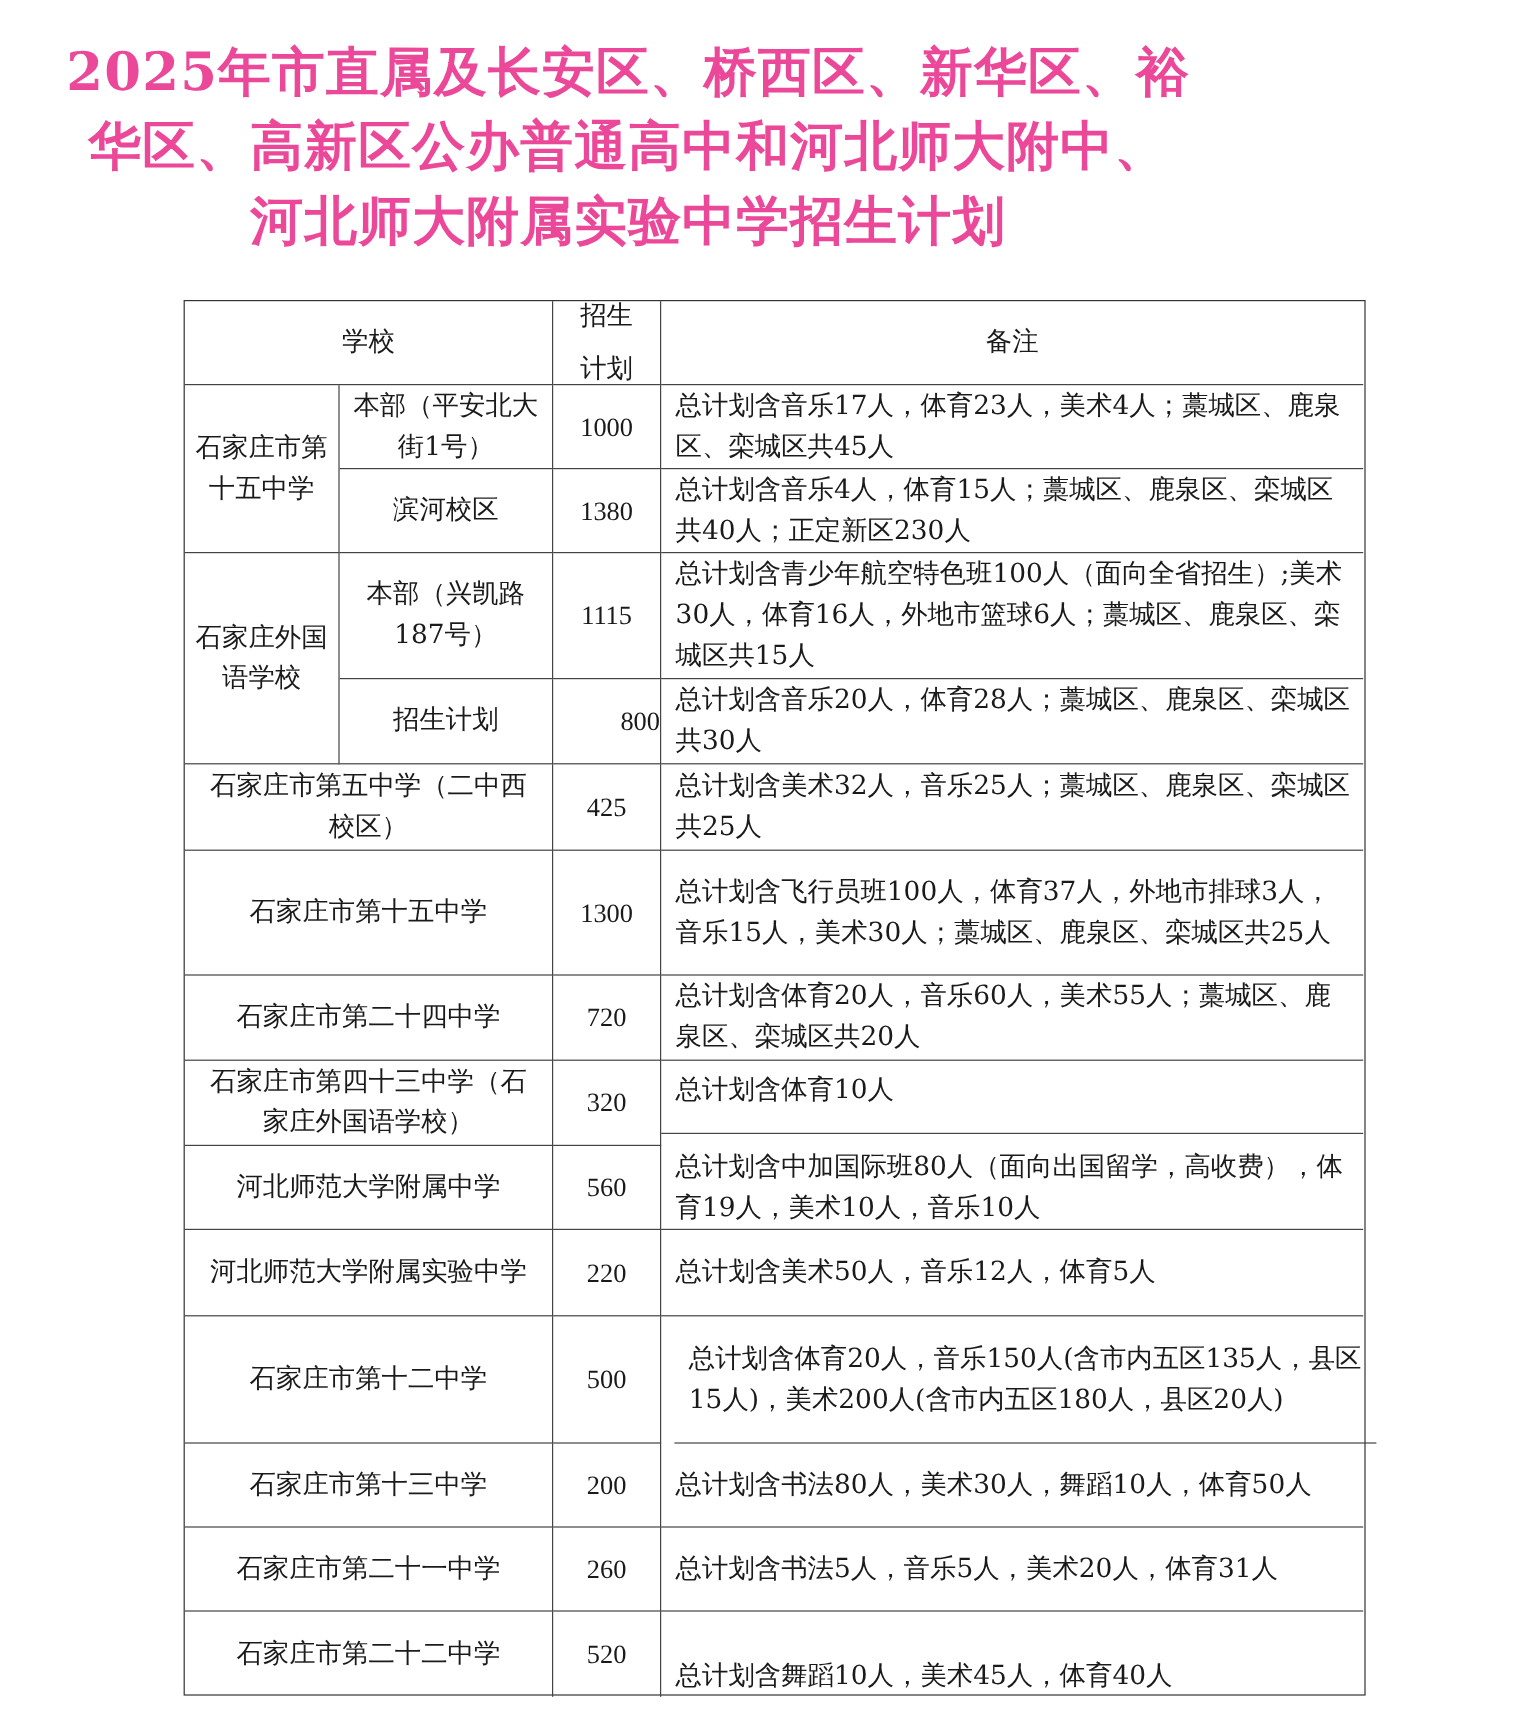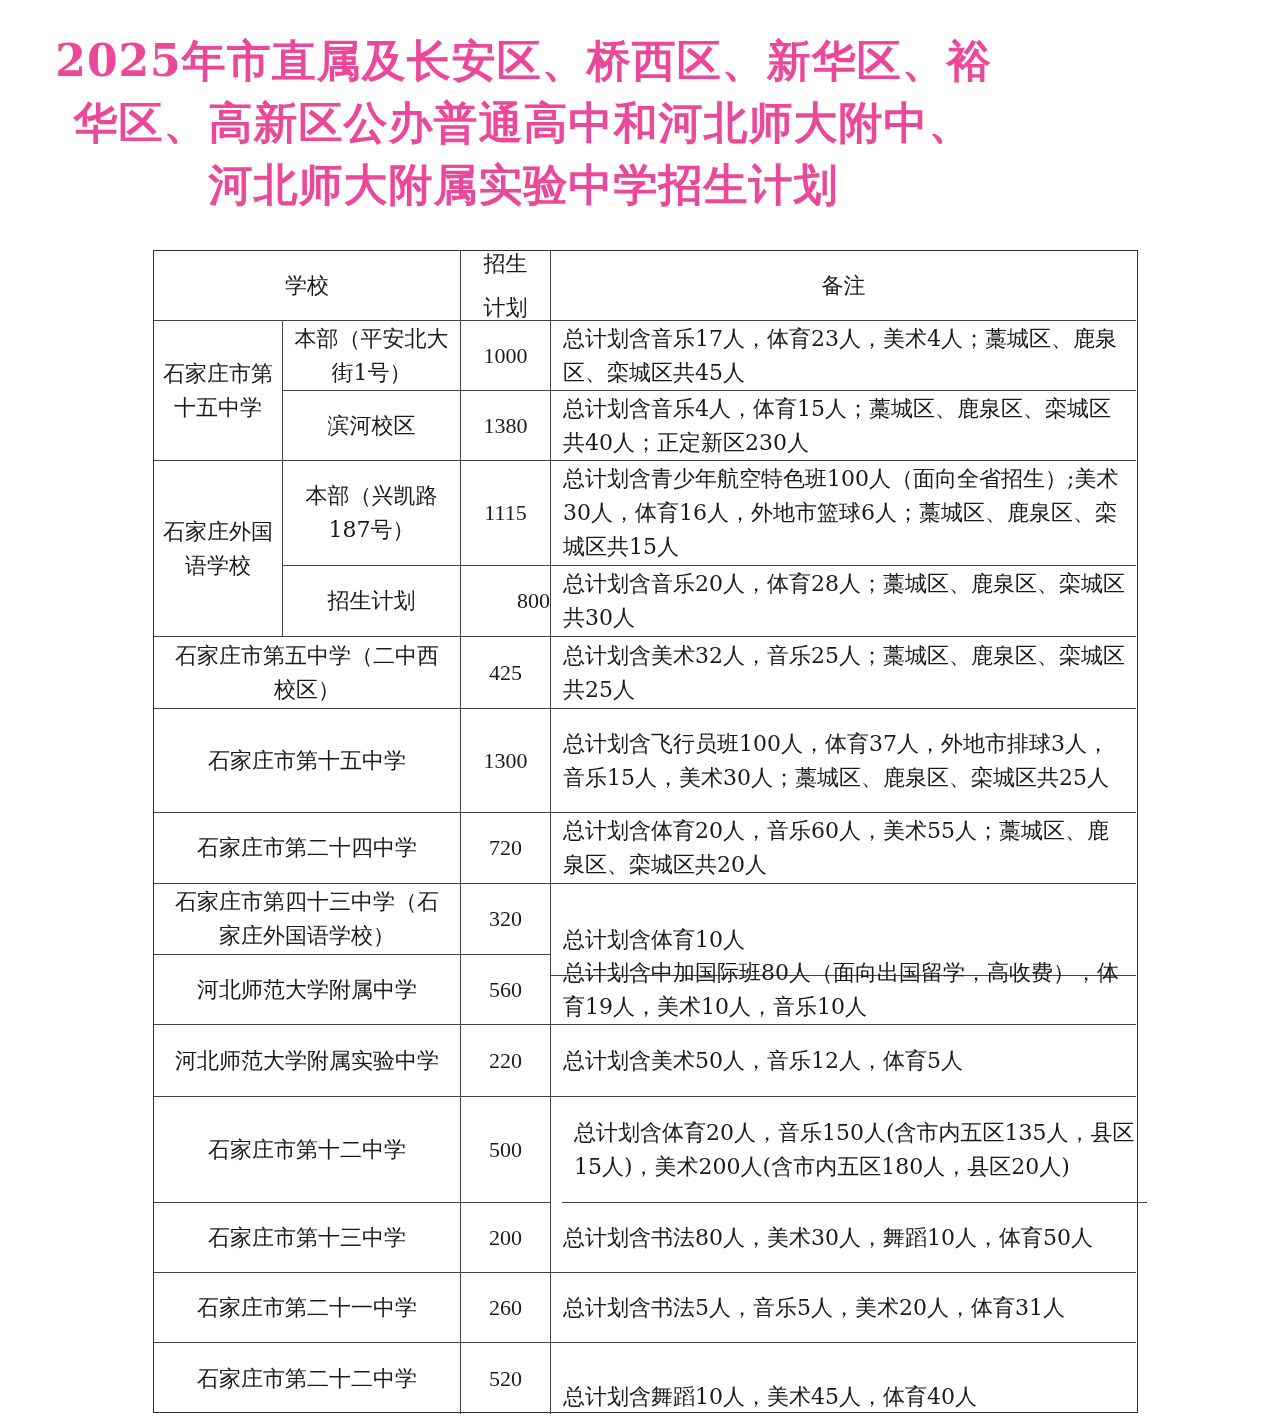--- a/index.html
+++ b/index.html
@@ -108,21 +108,21 @@
     </div>
     <div class="cell left noright" style="left:397px;top:562px;width:585px;height:71px;">
       <span class="inner">总计划含体育20人，音乐60人，美术55人；藁城区、鹿泉区、栾城区共20人</span>
     </div>
     <div class="cell center" style="left:0;top:633px;width:307px;height:71px;padding:0 14px;">
       <span class="inner">石家庄市第四十三中学（石家庄外国语学校）</span>
     </div>
     <div class="cell center num" style="left:307px;top:633px;width:90px;height:71px;">
       <span class="inner">320</span>
     </div>
-    <div class="cell left noright" style="left:397px;top:654px;width:585px;height:71px;justify-content:center;">
+    <div class="cell left noright" style="left:397px;top:623px;width:585px;height:71px;justify-content:center;">
       <span class="inner">总计划含体育10人</span>
     </div>
     <div class="cell center" style="left:0;top:704px;width:307px;height:70px;padding:0 14px;">
       <span class="inner">河北师范大学附属中学</span>
     </div>
     <div class="cell center num" style="left:307px;top:704px;width:90px;height:70px;">
       <span class="inner">560</span>
     </div>
     <div class="cell left noright" style="left:397px;top:704px;width:585px;height:70px;">
       <span class="inner">总计划含中加国际班80人（面向出国留学，高收费），体育19人，美术10人，音乐10人</span>

